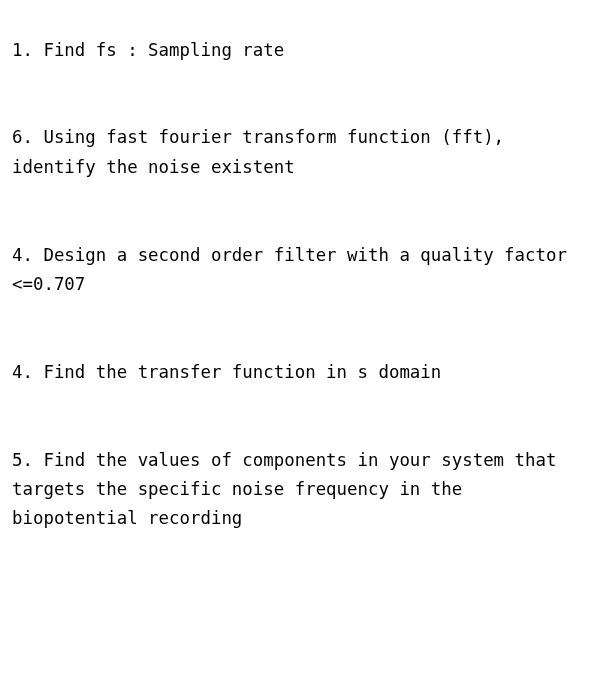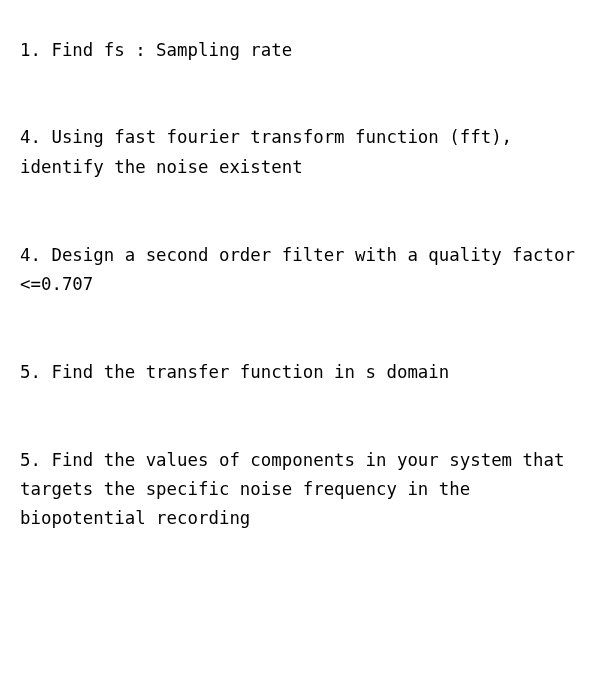--- a/index.html
+++ b/index.html
@@ -25,31 +25,30 @@
     font-size: 17.4px;
     line-height: 29.3px;
     letter-spacing: 0px;
     white-space: pre-wrap;
     word-break: normal;
     -webkit-font-smoothing: none;
   }
   .line {
     display: block;
     white-space: pre-wrap;
-    margin-left: 8px;
   }
 </style>
 </head>
 <body>
 
 <div id="doc">
   <span class="line">1. Find fs : Sampling rate</span>
-  <span class="line">4. Using fast fourier transform function (fft), identify the noise existent</span>
+  <span class="line">6. Using fast fourier transform function (fft), identify the noise existent</span>
   <span class="line">4. Design a second order filter with a quality factor &lt;=0.707</span>
-  <span class="line">5. Find the transfer function in s domain</span>
+  <span class="line">4. Find the transfer function in s domain</span>
   <span class="line">5. Find the values of components in your system that targets the specific noise frequency in the biopotential recording</span>
   
   
   
   
   
   
   
   
   

